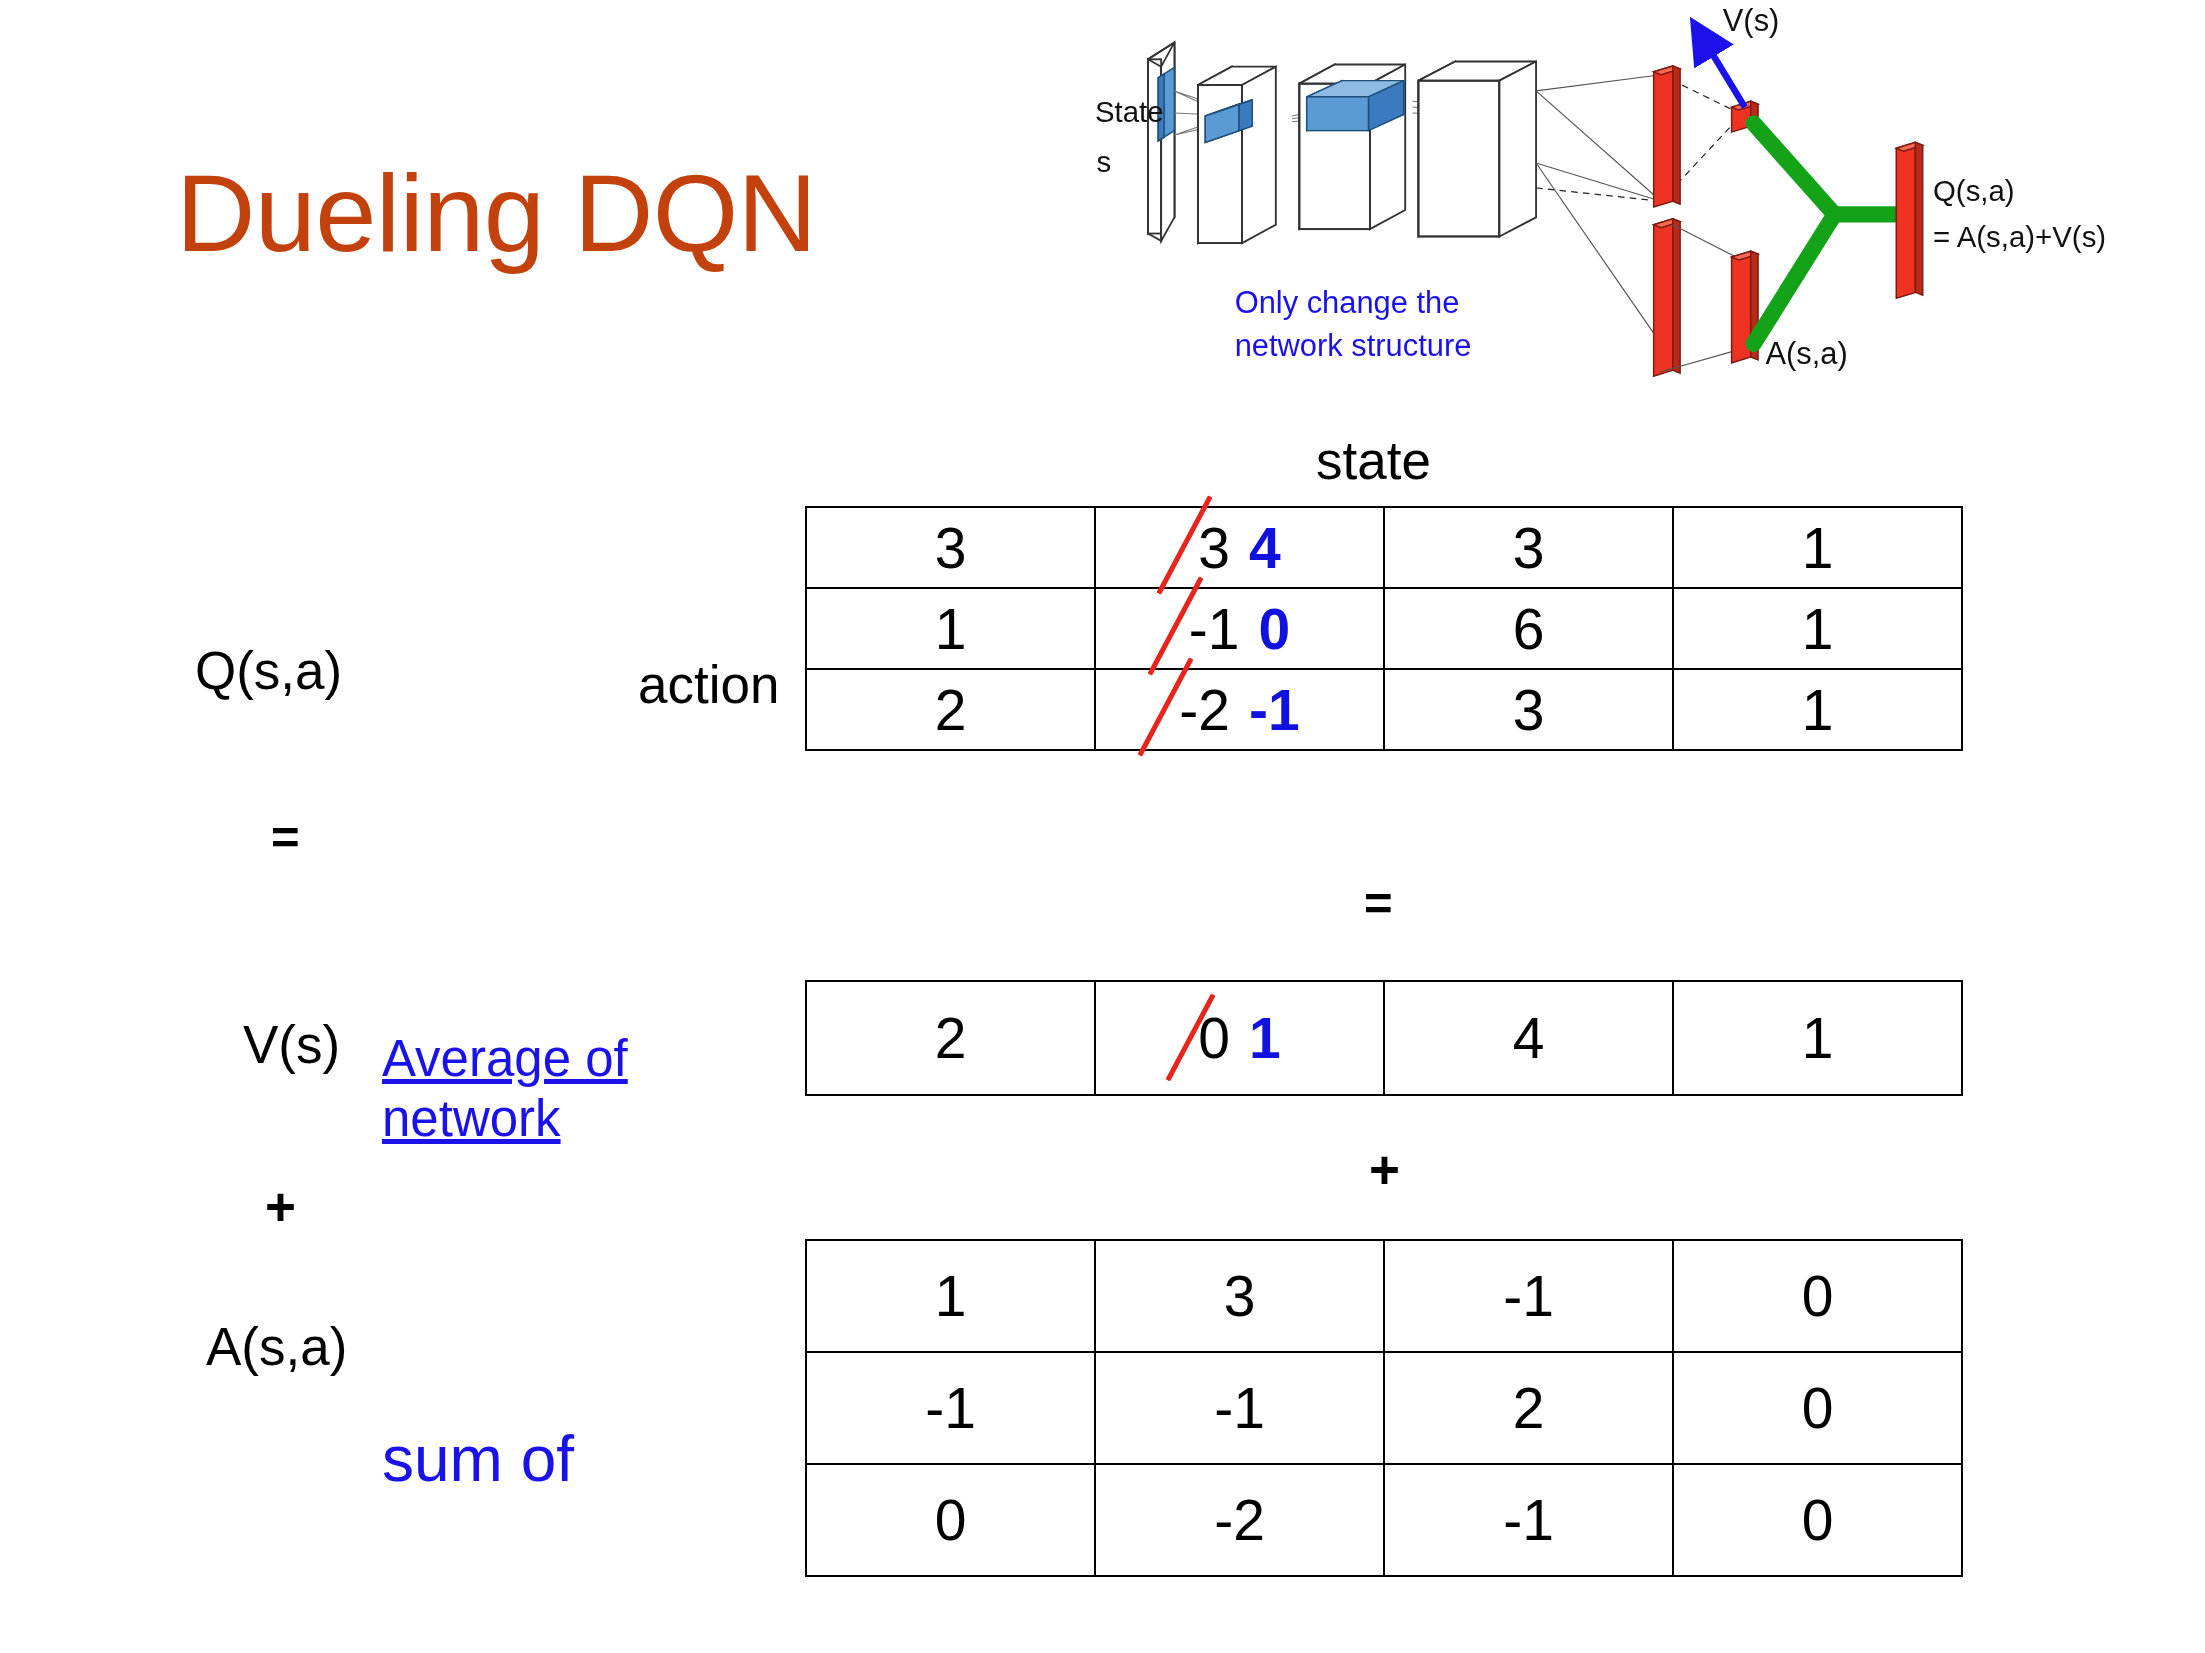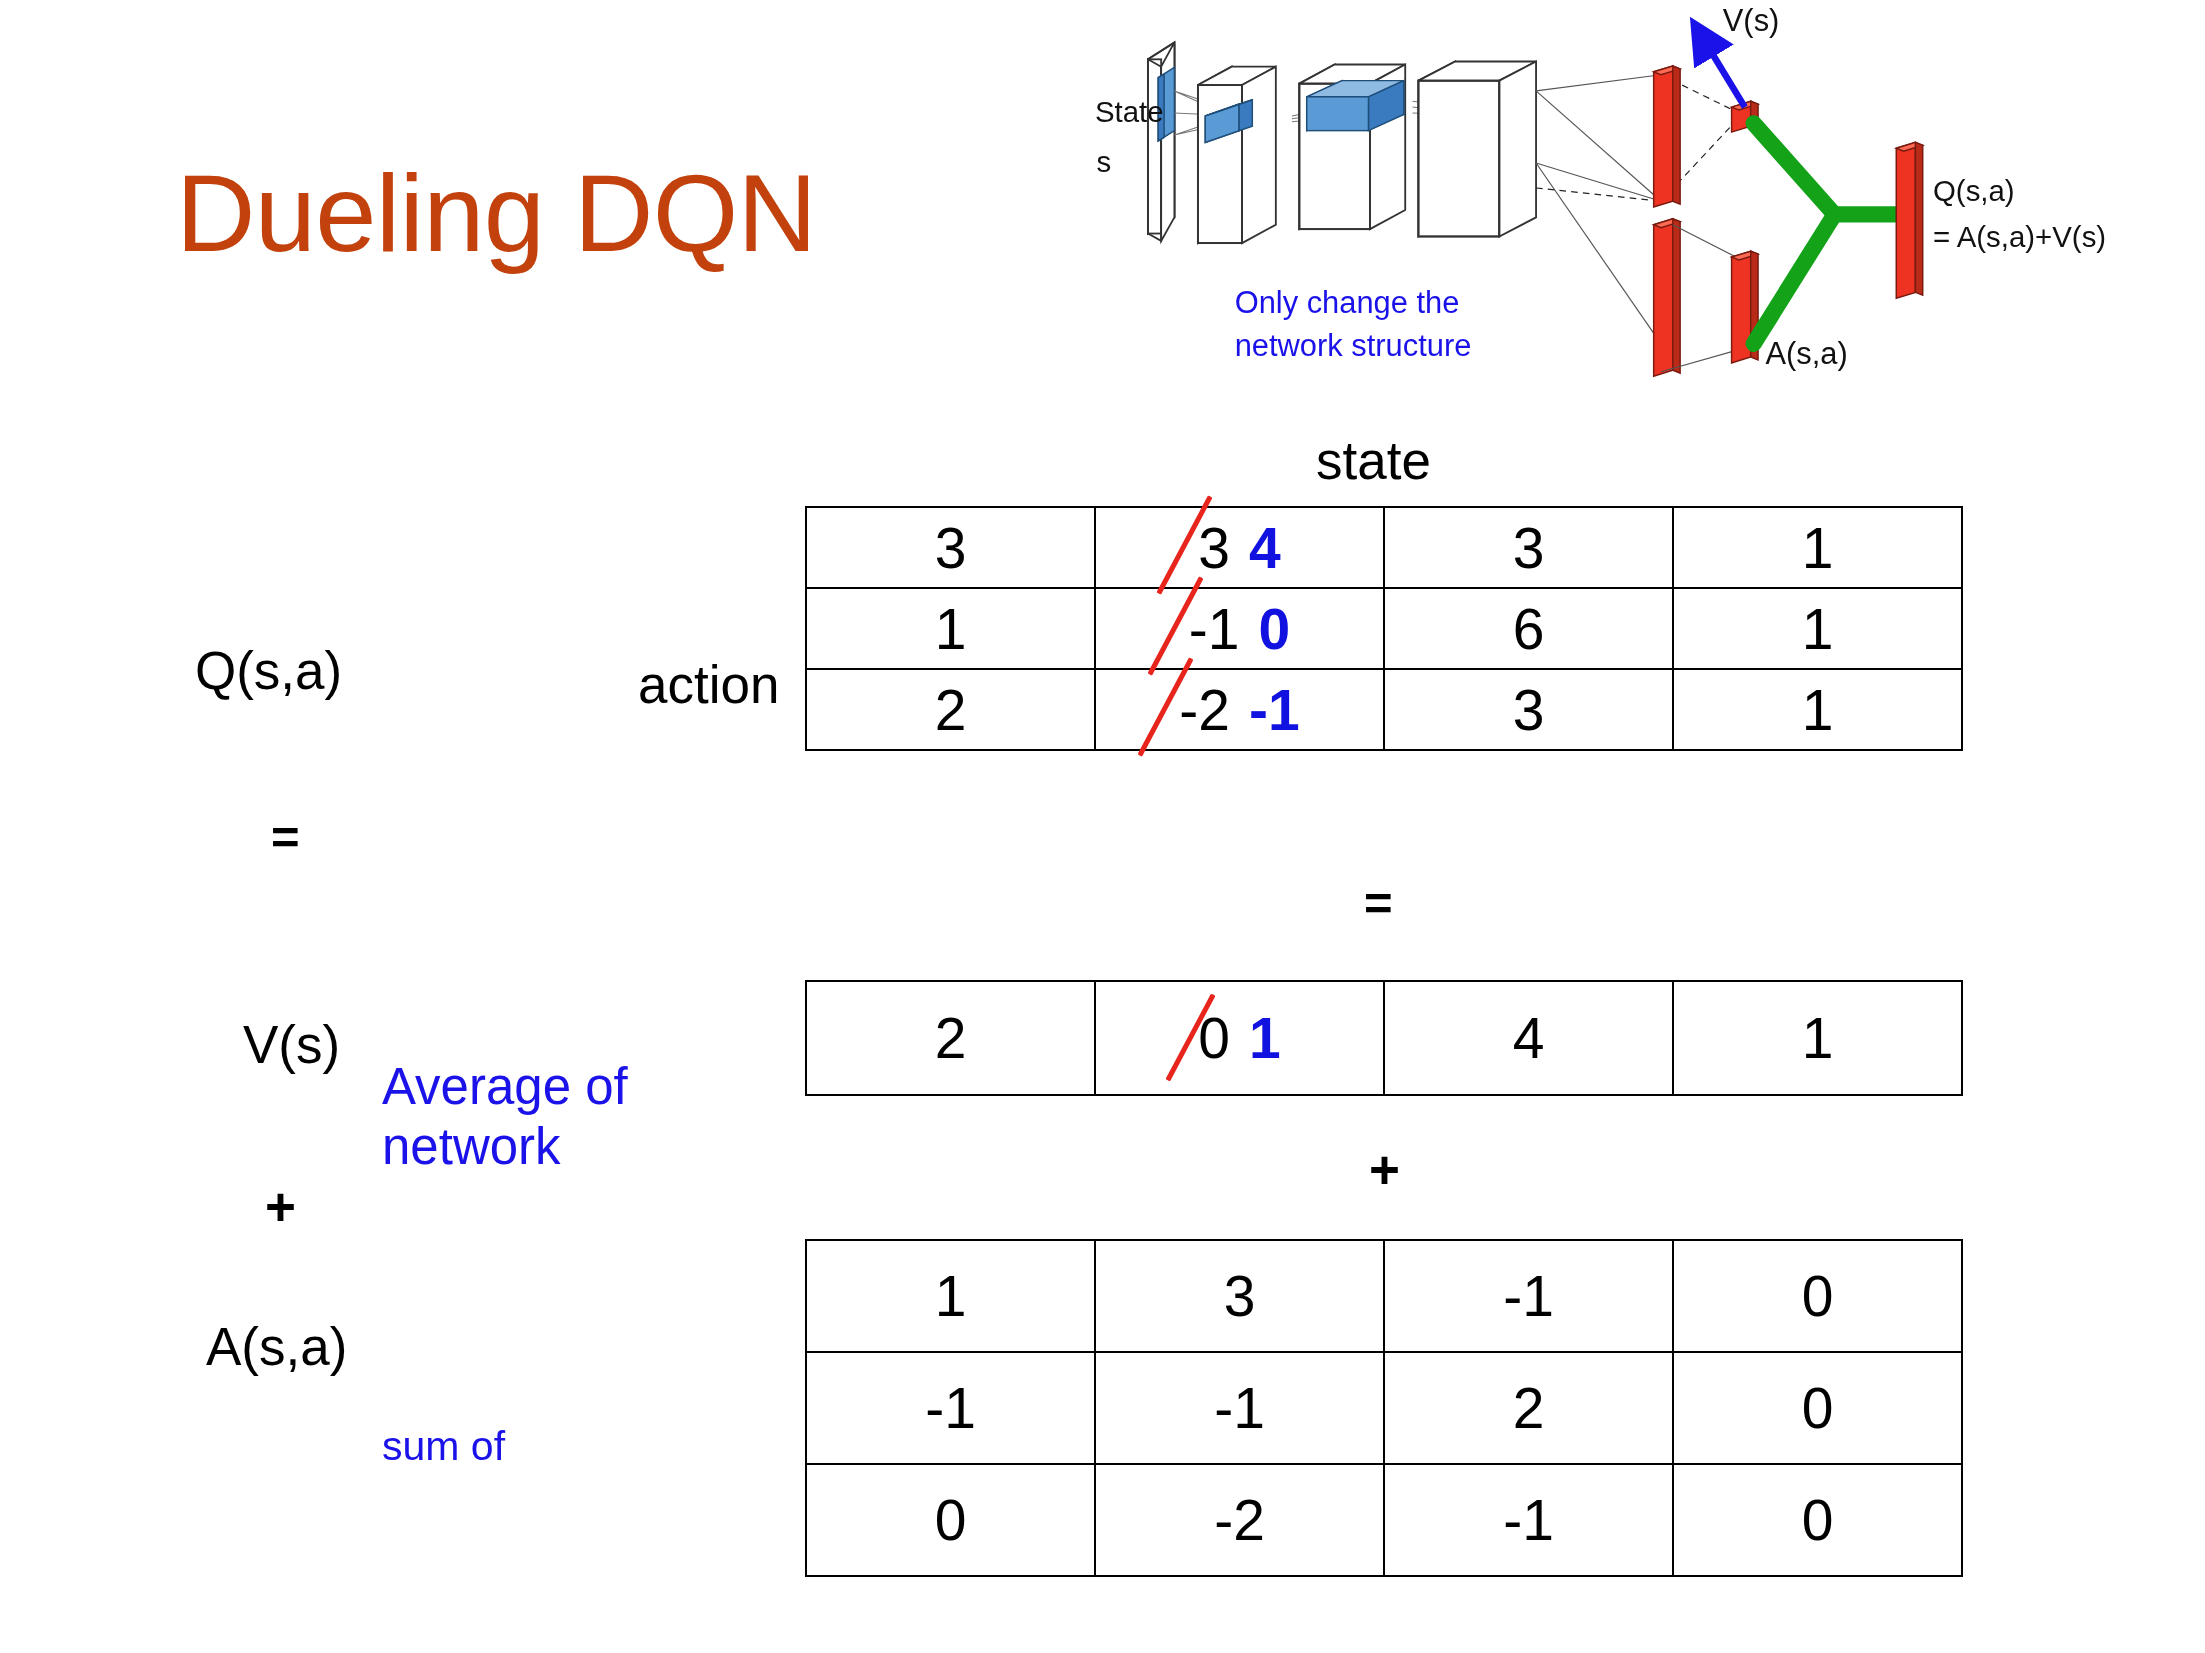--- a/index.html
+++ b/index.html
@@ -23,25 +23,25 @@
   .net-blue{fill:#1a12e8;}
 
   
   .lbl{white-space:nowrap;}
   #lbl-state{left:1316px;top:430px;font-size:53px;}
   #lbl-qsa{left:195px;top:640px;font-size:53px;}
   #lbl-action{left:599px;top:654px;font-size:53px;margin-left:39px;}
   #lbl-eq1{left:271px;top:809px;font-size:49px;font-weight:700;letter-spacing:1.5px;}
   #lbl-eq2{left:1364px;top:875px;font-size:49px;font-weight:700;letter-spacing:1.5px;}
   #lbl-vs{left:243px;top:1014px;font-size:53px;}
-  #lbl-avg{left:382px;top:1057px;font-size:51px;color:#1a12e8;line-height:1.18;width:382px;}
+  #lbl-avg{left:382px;top:1029px;font-size:51px;color:#1a12e8;line-height:1.18;width:382px;text-decoration:underline;}
   #lbl-plus1{left:265px;top:1176px;font-size:53px;font-weight:700;}
   #lbl-plus2{left:1369px;top:1139px;font-size:53px;font-weight:700;}
   #lbl-asa{left:206px;top:1316px;font-size:53px;}
-  #lbl-sum{left:382px;top:1422px;font-size:41px;color:#1a12e8;line-height:1.18;width:412px;}
+  #lbl-sum{left:382px;top:1422px;font-size:64px;color:#1a12e8;line-height:1.18;width:412px;}
 
   
   .tbl{border-collapse:collapse;table-layout:fixed;}
   .tbl td{
     border:2.2px solid #000;
     width:287px;height:0;
     text-align:center;vertical-align:middle;
     font-size:57px;font-weight:400;color:#000;
     position:relative;padding:0;
   }

